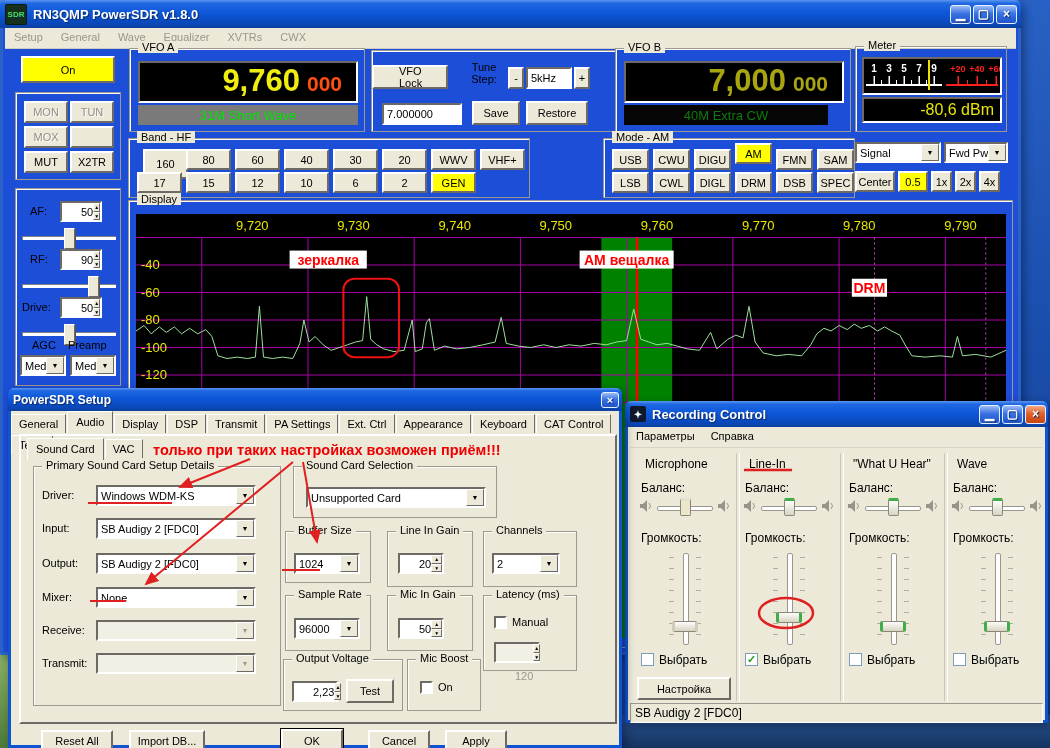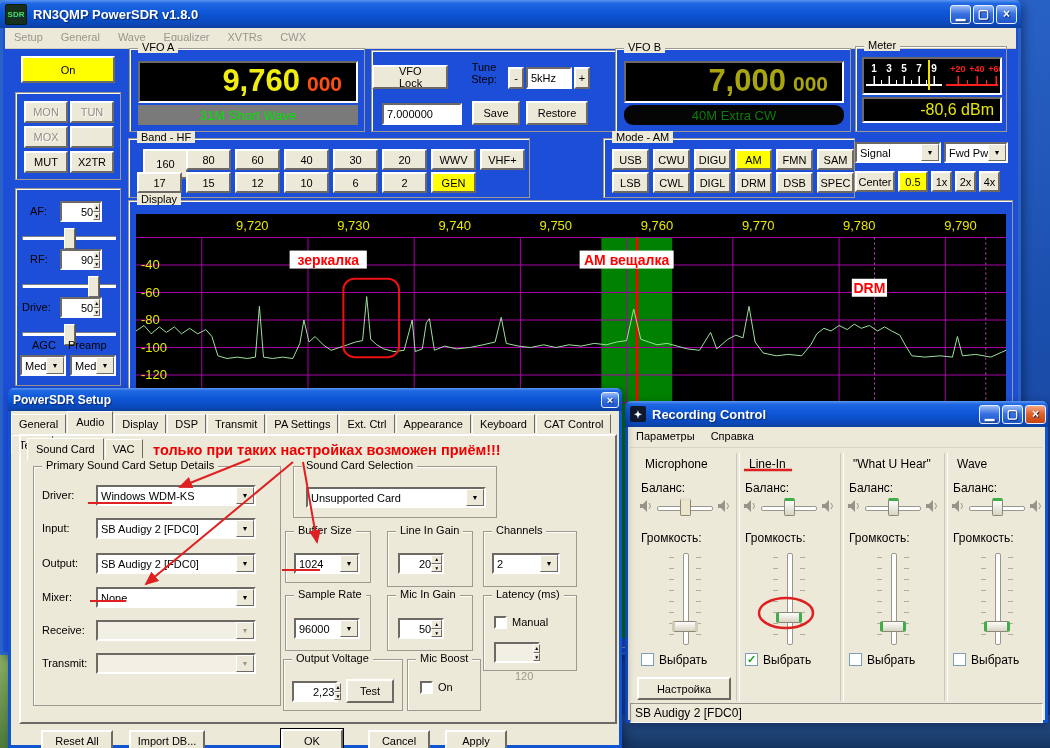--- a/index.html
+++ b/index.html
@@ -153,21 +153,21 @@
         <div class="sunk" style="left: 10px; top: 52px; width: 80px; height: 22px;">7.000000</div>
         <div class="b3" style="left: 100px; top: 50px; width: 48px; height: 24px;">Save</div>
         <div class="b3" style="left: 154px; top: 50px; width: 62px; height: 24px;">Restore</div>
       </div>
       <div class="group" style="left: 612px; top: 48px; width: 236px; height: 84px;">
         <span class="legend">VFO B</span>
         <div style="position: absolute; left: 8px; top: 12px; width: 220px; height: 42px; background: rgb(0, 0, 0); border-width: 2px; border-style: solid; border-image: initial; border-color: rgb(109, 106, 101) rgb(255, 255, 255) rgb(255, 255, 255) rgb(109, 106, 101); box-sizing: border-box; display: flex; align-items: baseline; justify-content: flex-end; padding-right: 14px;">
           <span style="color: rgb(169, 165, 16); font-size: 31px; font-weight: bold; line-height: 36px;">7,000</span>
           <span style="color: rgb(169, 165, 16); font-size: 21px; font-weight: bold; margin-left: 7px;">000</span>
         </div>
-        <div style="position: absolute; left: 8px; top: 56px; width: 220px; height: 20px; background: rgb(5, 5, 5); color: rgb(12, 122, 12); display: flex; align-items: center; justify-content: center; font-size: 13px; border-radius: 9px;">40M Extra CW</div>
+        <div style="position: absolute; left: 8px; top: 56px; width: 204px; height: 20px; background: rgb(5, 5, 5); color: rgb(12, 122, 12); display: flex; align-items: center; justify-content: center; font-size: 13px;">40M Extra CW</div>
       </div>
       <div class="group" style="left: 852px; top: 46px; width: 152px; height: 86px;">
         <span class="legend">Meter</span>
         <div style="position: absolute; left: 6px; top: 10px; width: 140px; height: 38px; background: rgb(0, 0, 0); border-width: 2px; border-style: solid; border-image: initial; border-color: rgb(109, 106, 101) rgb(255, 255, 255) rgb(255, 255, 255) rgb(109, 106, 101); box-sizing: border-box;"><svg width="136" height="34">
             <text x="10" y="13" fill="#fff" font-size="10" font-weight="bold" text-anchor="middle" font-family="Liberation Sans">1</text>
             <rect x="9.5" y="17" width="1.5" height="8" fill="#fff"></rect>
             <rect x="17" y="21" width="1" height="4" fill="#fff"></rect>
             <text x="25" y="13" fill="#fff" font-size="10" font-weight="bold" text-anchor="middle" font-family="Liberation Sans">3</text>
             <rect x="24.5" y="17" width="1.5" height="8" fill="#fff"></rect>
             <rect x="32" y="21" width="1" height="4" fill="#fff"></rect>
@@ -210,21 +210,21 @@
         <div class="b3" style="left: 155px; top: 33px; width: 45px; height: 21px;">10</div>
         <div class="b3" style="left: 204px; top: 33px; width: 45px; height: 21px;">6</div>
         <div class="b3" style="left: 253px; top: 33px; width: 45px; height: 21px;">2</div>
         <div class="b3 active" style="left: 302px; top: 33px; width: 45px; height: 21px;">GEN</div>
       </div>
       <div class="group" style="left: 600px; top: 138px; width: 252px; height: 60px;">
         <span class="legend">Mode - AM</span>
         <div class="b3" style="left: 8px; top: 10px; width: 37px; height: 21px;">USB</div>
         <div class="b3" style="left: 49px; top: 10px; width: 37px; height: 21px;">CWU</div>
         <div class="b3" style="left: 90px; top: 10px; width: 37px; height: 21px;">DIGU</div>
-        <div class="b3 active" style="left: 131px; top: 10px; width: 37px; height: 21px;">AM</div>
+        <div class="b3 active" style="left: 131px; top: 4px; width: 37px; height: 21px;">AM</div>
         <div class="b3" style="left: 172px; top: 10px; width: 37px; height: 21px;">FMN</div>
         <div class="b3" style="left: 213px; top: 10px; width: 37px; height: 21px;">SAM</div>
         <div class="b3" style="left: 8px; top: 33px; width: 37px; height: 21px;">LSB</div>
         <div class="b3" style="left: 49px; top: 33px; width: 37px; height: 21px;">CWL</div>
         <div class="b3" style="left: 90px; top: 33px; width: 37px; height: 21px;">DIGL</div>
         <div class="b3" style="left: 131px; top: 33px; width: 37px; height: 21px;">DRM</div>
         <div class="b3" style="left: 172px; top: 33px; width: 37px; height: 21px;">DSB</div>
         <div class="b3" style="left: 213px; top: 33px; width: 37px; height: 21px;">SPEC</div>
       </div>
       <div class="combo" style="left: 852px; top: 142px; width: 86px; height: 21px;">

